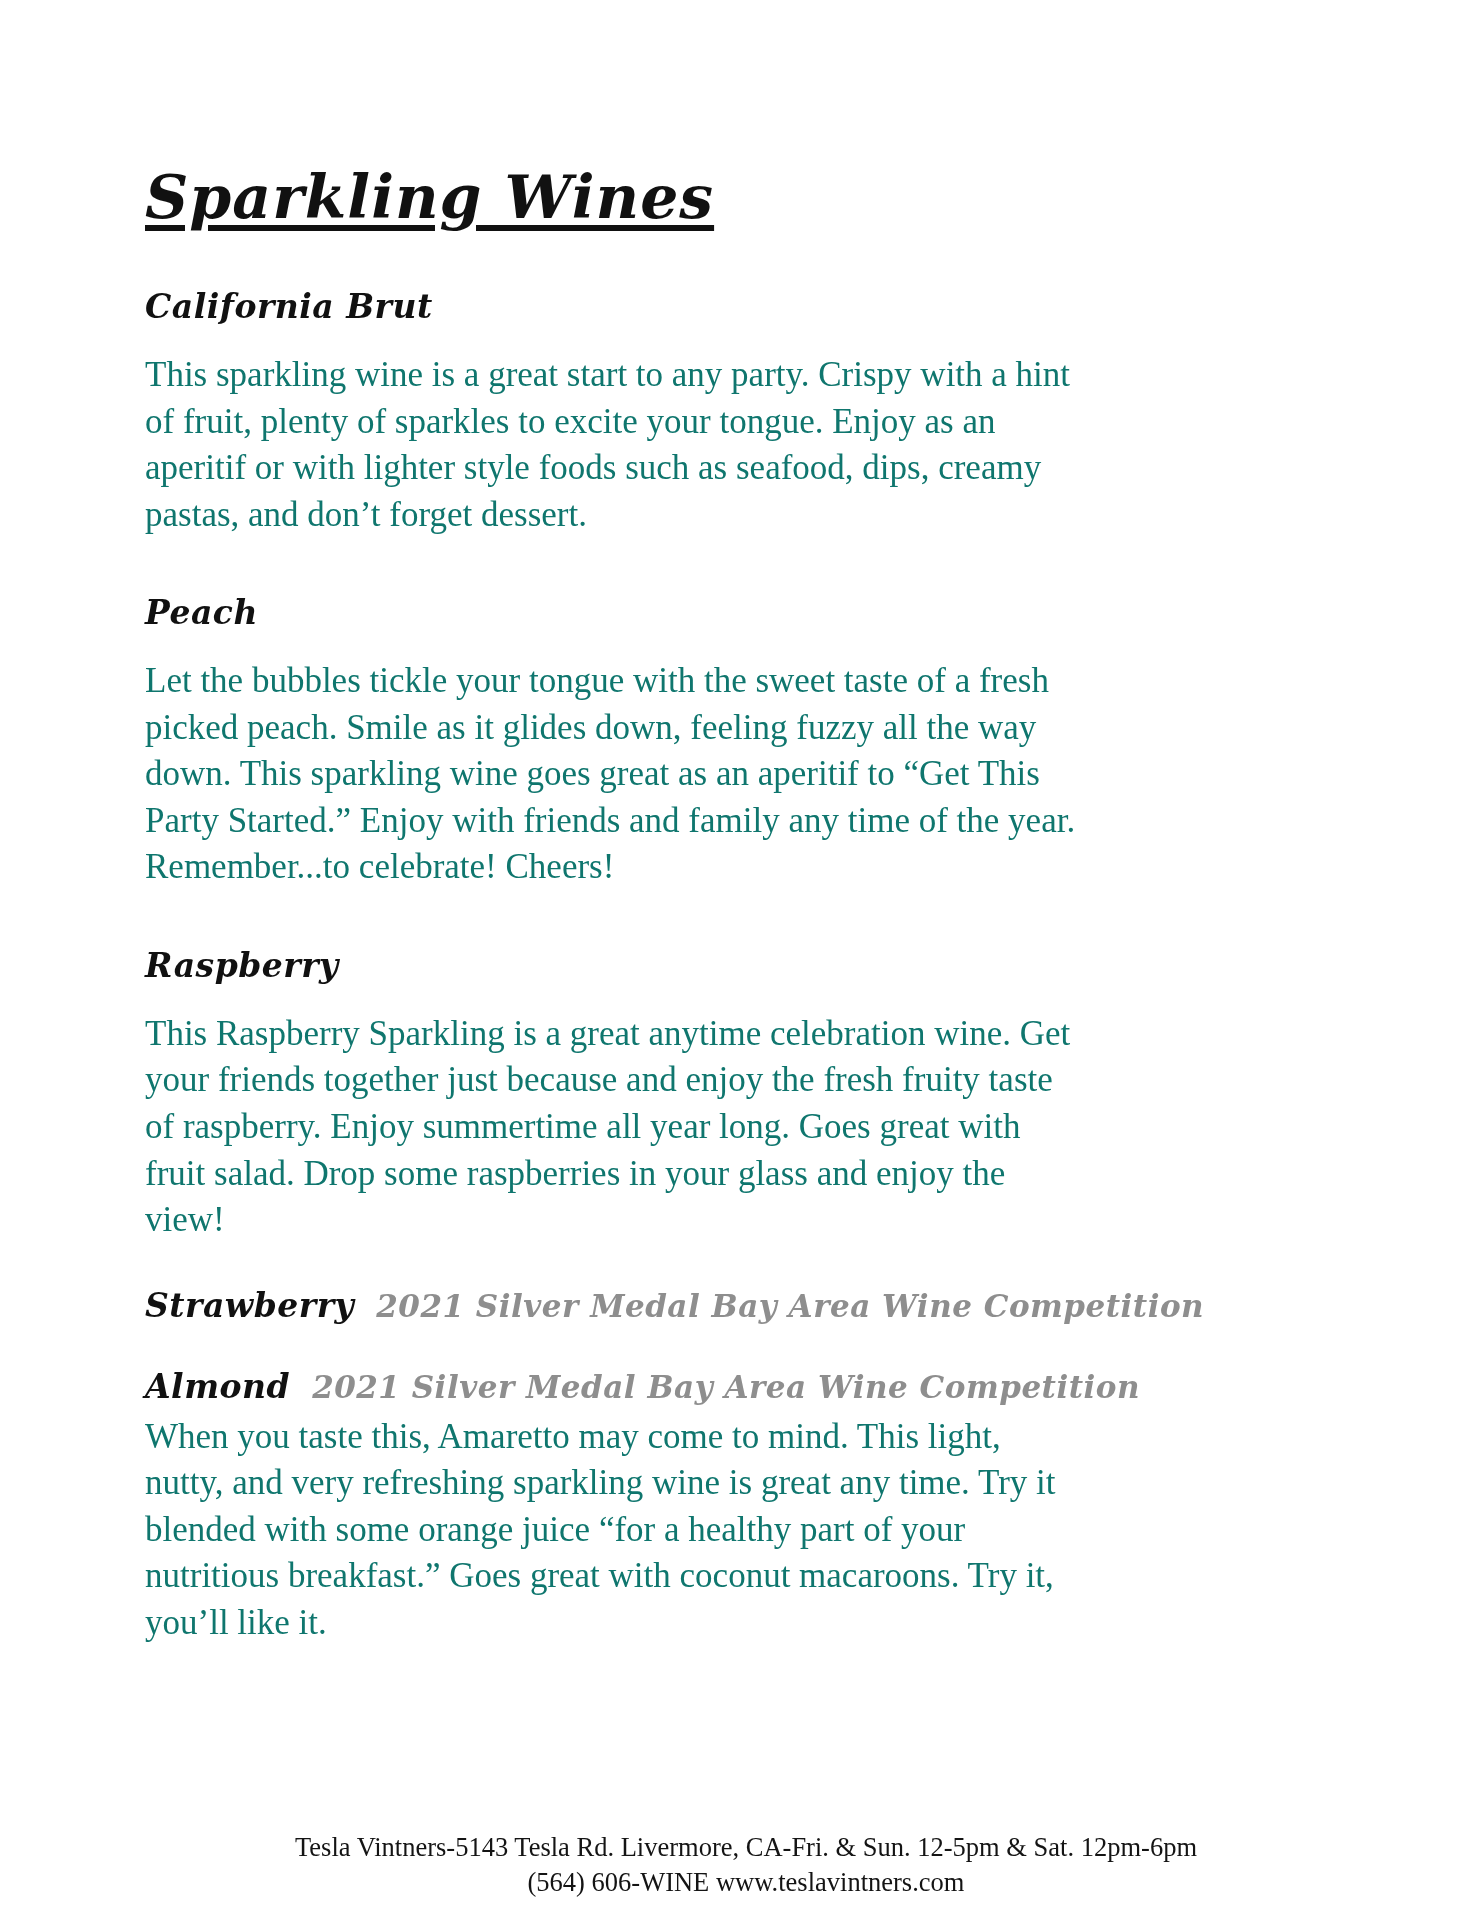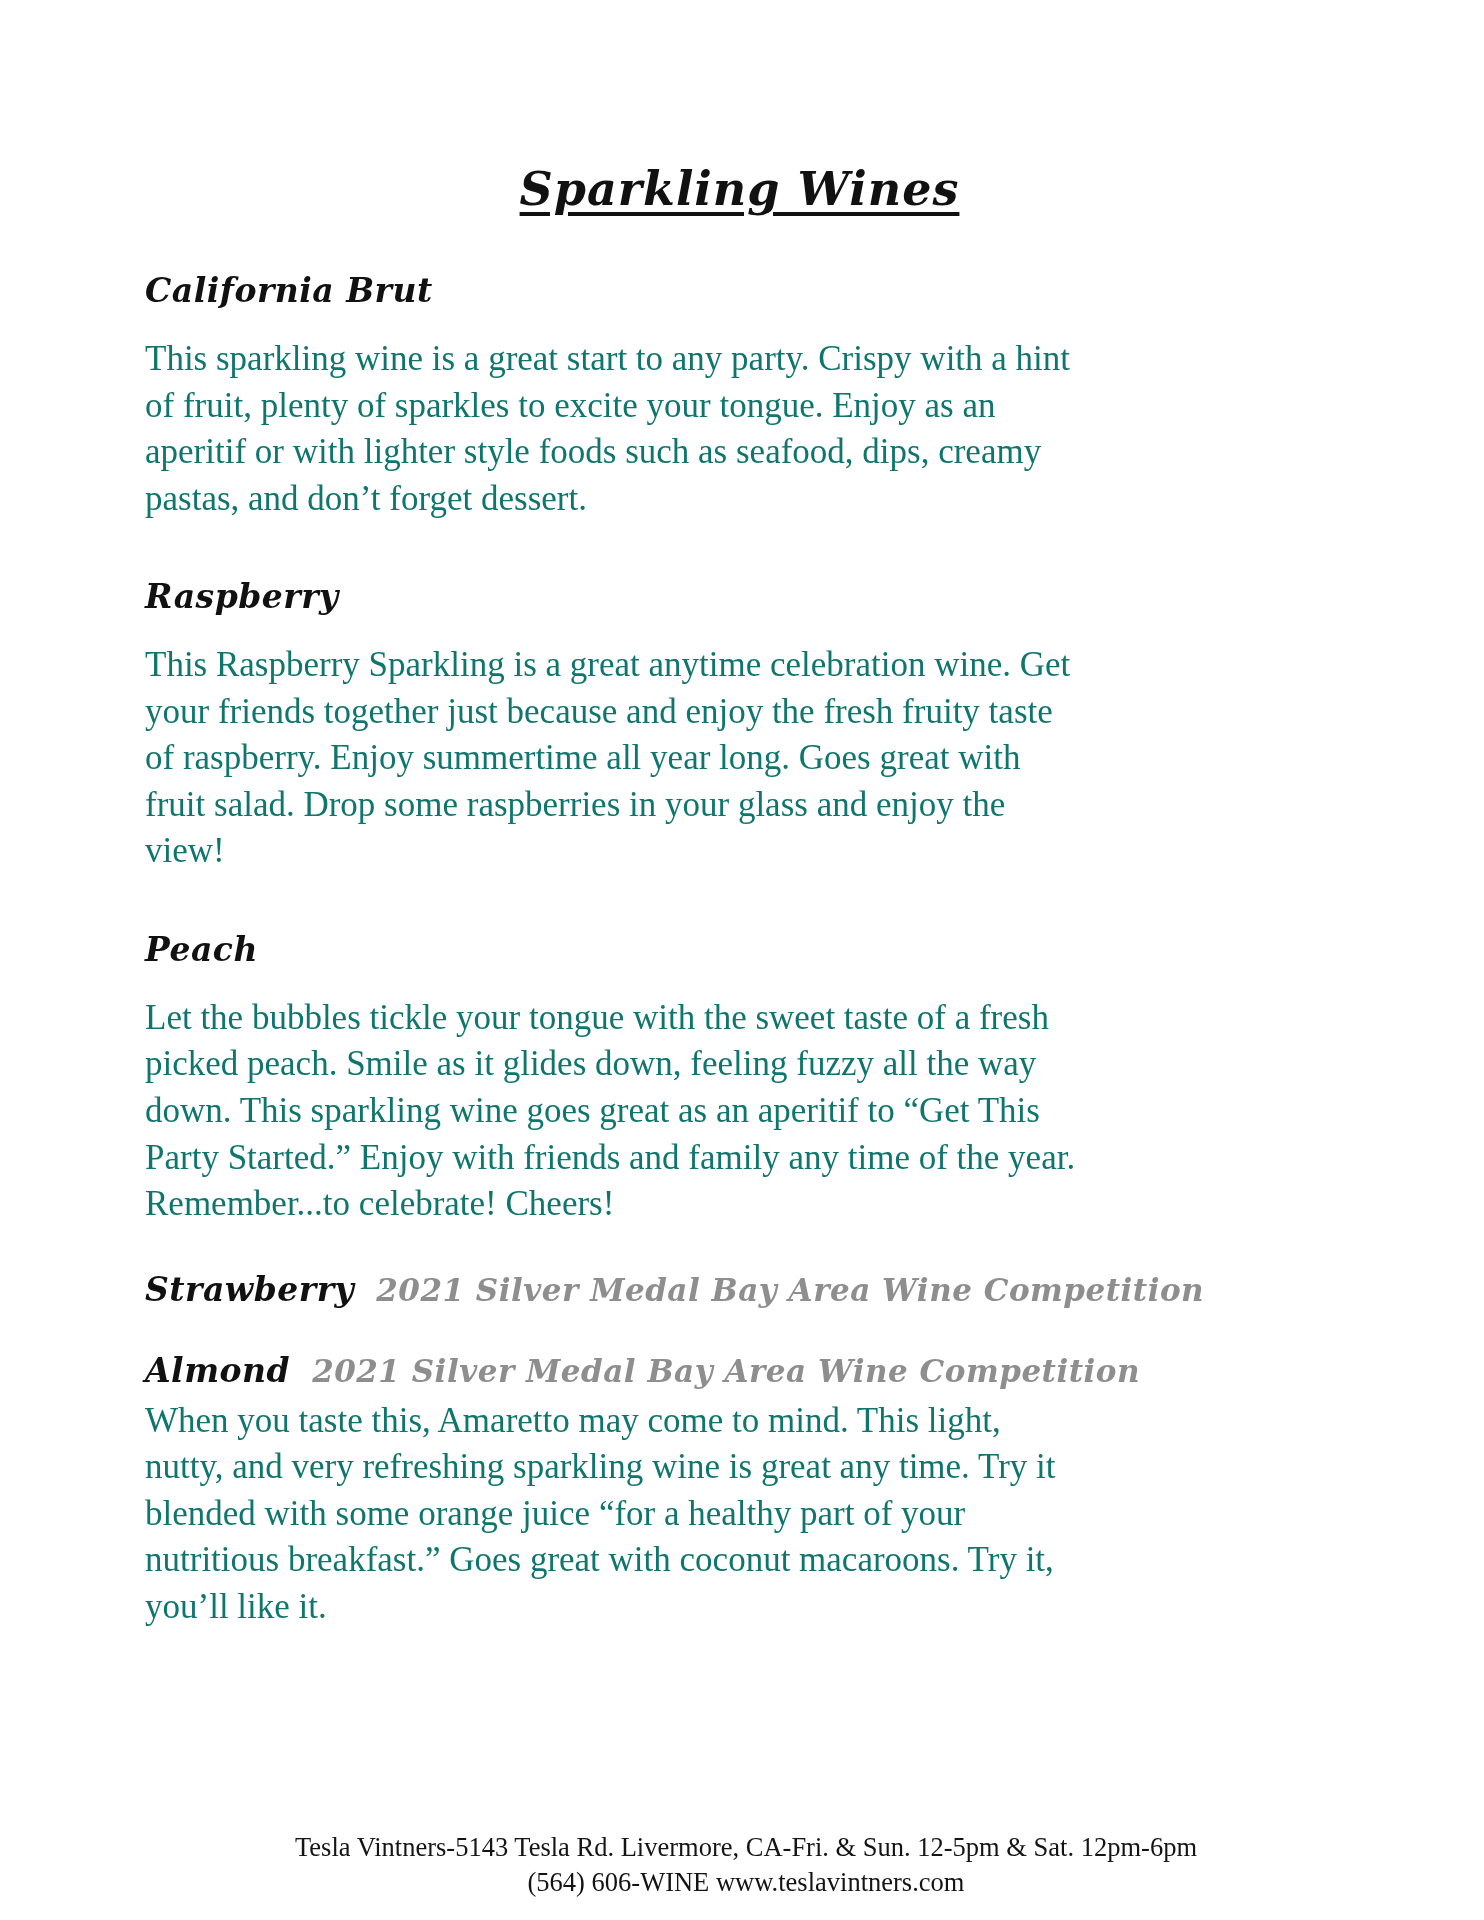--- a/index.html
+++ b/index.html
@@ -20,22 +20,21 @@
     font-style: italic;
     font-weight: 600;
     font-size: 50px;
     text-align: center;
     letter-spacing: 1px;
   }
   .subtitle {
     font-family: "DejaVu Serif", serif;
     font-style: italic;
     font-weight: 600;
-    font-size: 46px;
-    text-align: center;
+    font-size: 60px;
     margin-top: 34px;
     letter-spacing: 1px;
   }
   .subtitle .underline {
     text-decoration: underline;
     text-underline-offset: 7px;
   }
   section { margin-top: 55px; }
   section.tight { margin-top: 42px; }
   .heading {
@@ -80,27 +79,27 @@
 
 
   <h2 class="subtitle"><span class="underline">Sparkling Wines</span></h2>
 
   <section>
     <h3 class="heading">California Brut</h3>
     <p class="body-text">This sparkling wine is a great start to any party. Crispy with a hint of fruit, plenty of sparkles to excite your tongue. Enjoy as an aperitif or with lighter style foods such as seafood, dips, creamy pastas, and don’t forget dessert.</p>
   </section>
 
   <section>
-    <h3 class="heading">Raspberry</h3>
-    <p class="body-text">This Raspberry Sparkling is a great anytime celebration wine. Get your friends together just because and enjoy the fresh fruity taste of raspberry. Enjoy summertime all year long. Goes great with fruit salad. Drop some raspberries in your glass and enjoy the view!</p>
+    <h3 class="heading">Peach</h3>
+    <p class="body-text">Let the bubbles tickle your tongue with the sweet taste of a fresh picked peach. Smile as it glides down, feeling fuzzy all the way down. This sparkling wine goes great as an aperitif to “Get This Party Started.” Enjoy with friends and family any time of the year. Remember...to celebrate! Cheers!</p>
   </section>
 
   <section>
-    <h3 class="heading">Peach</h3>
-    <p class="body-text">Let the bubbles tickle your tongue with the sweet taste of a fresh picked peach. Smile as it glides down, feeling fuzzy all the way down. This sparkling wine goes great as an aperitif to “Get This Party Started.” Enjoy with friends and family any time of the year. Remember...to celebrate! Cheers!</p>
+    <h3 class="heading">Raspberry</h3>
+    <p class="body-text">This Raspberry Sparkling is a great anytime celebration wine. Get your friends together just because and enjoy the fresh fruity taste of raspberry. Enjoy summertime all year long. Goes great with fruit salad. Drop some raspberries in your glass and enjoy the view!</p>
   </section>
 
   <section class="tight">
     <h3 class="heading"><span>Strawberry</span><span class="award">2021 Silver Medal Bay Area Wine Competition</span></h3>
   </section>
 
   <section class="tight">
     <h3 class="heading"><span>Almond</span><span class="award">2021 Silver Medal Bay Area Wine Competition</span></h3>
     <p class="body-text">When you taste this, Amaretto may come to mind. This light, nutty, and very refreshing sparkling wine is great any time. Try it blended with some orange juice “for a healthy part of your nutritious breakfast.” Goes great with coconut macaroons. Try it, you’ll like it.</p>
   </section>

